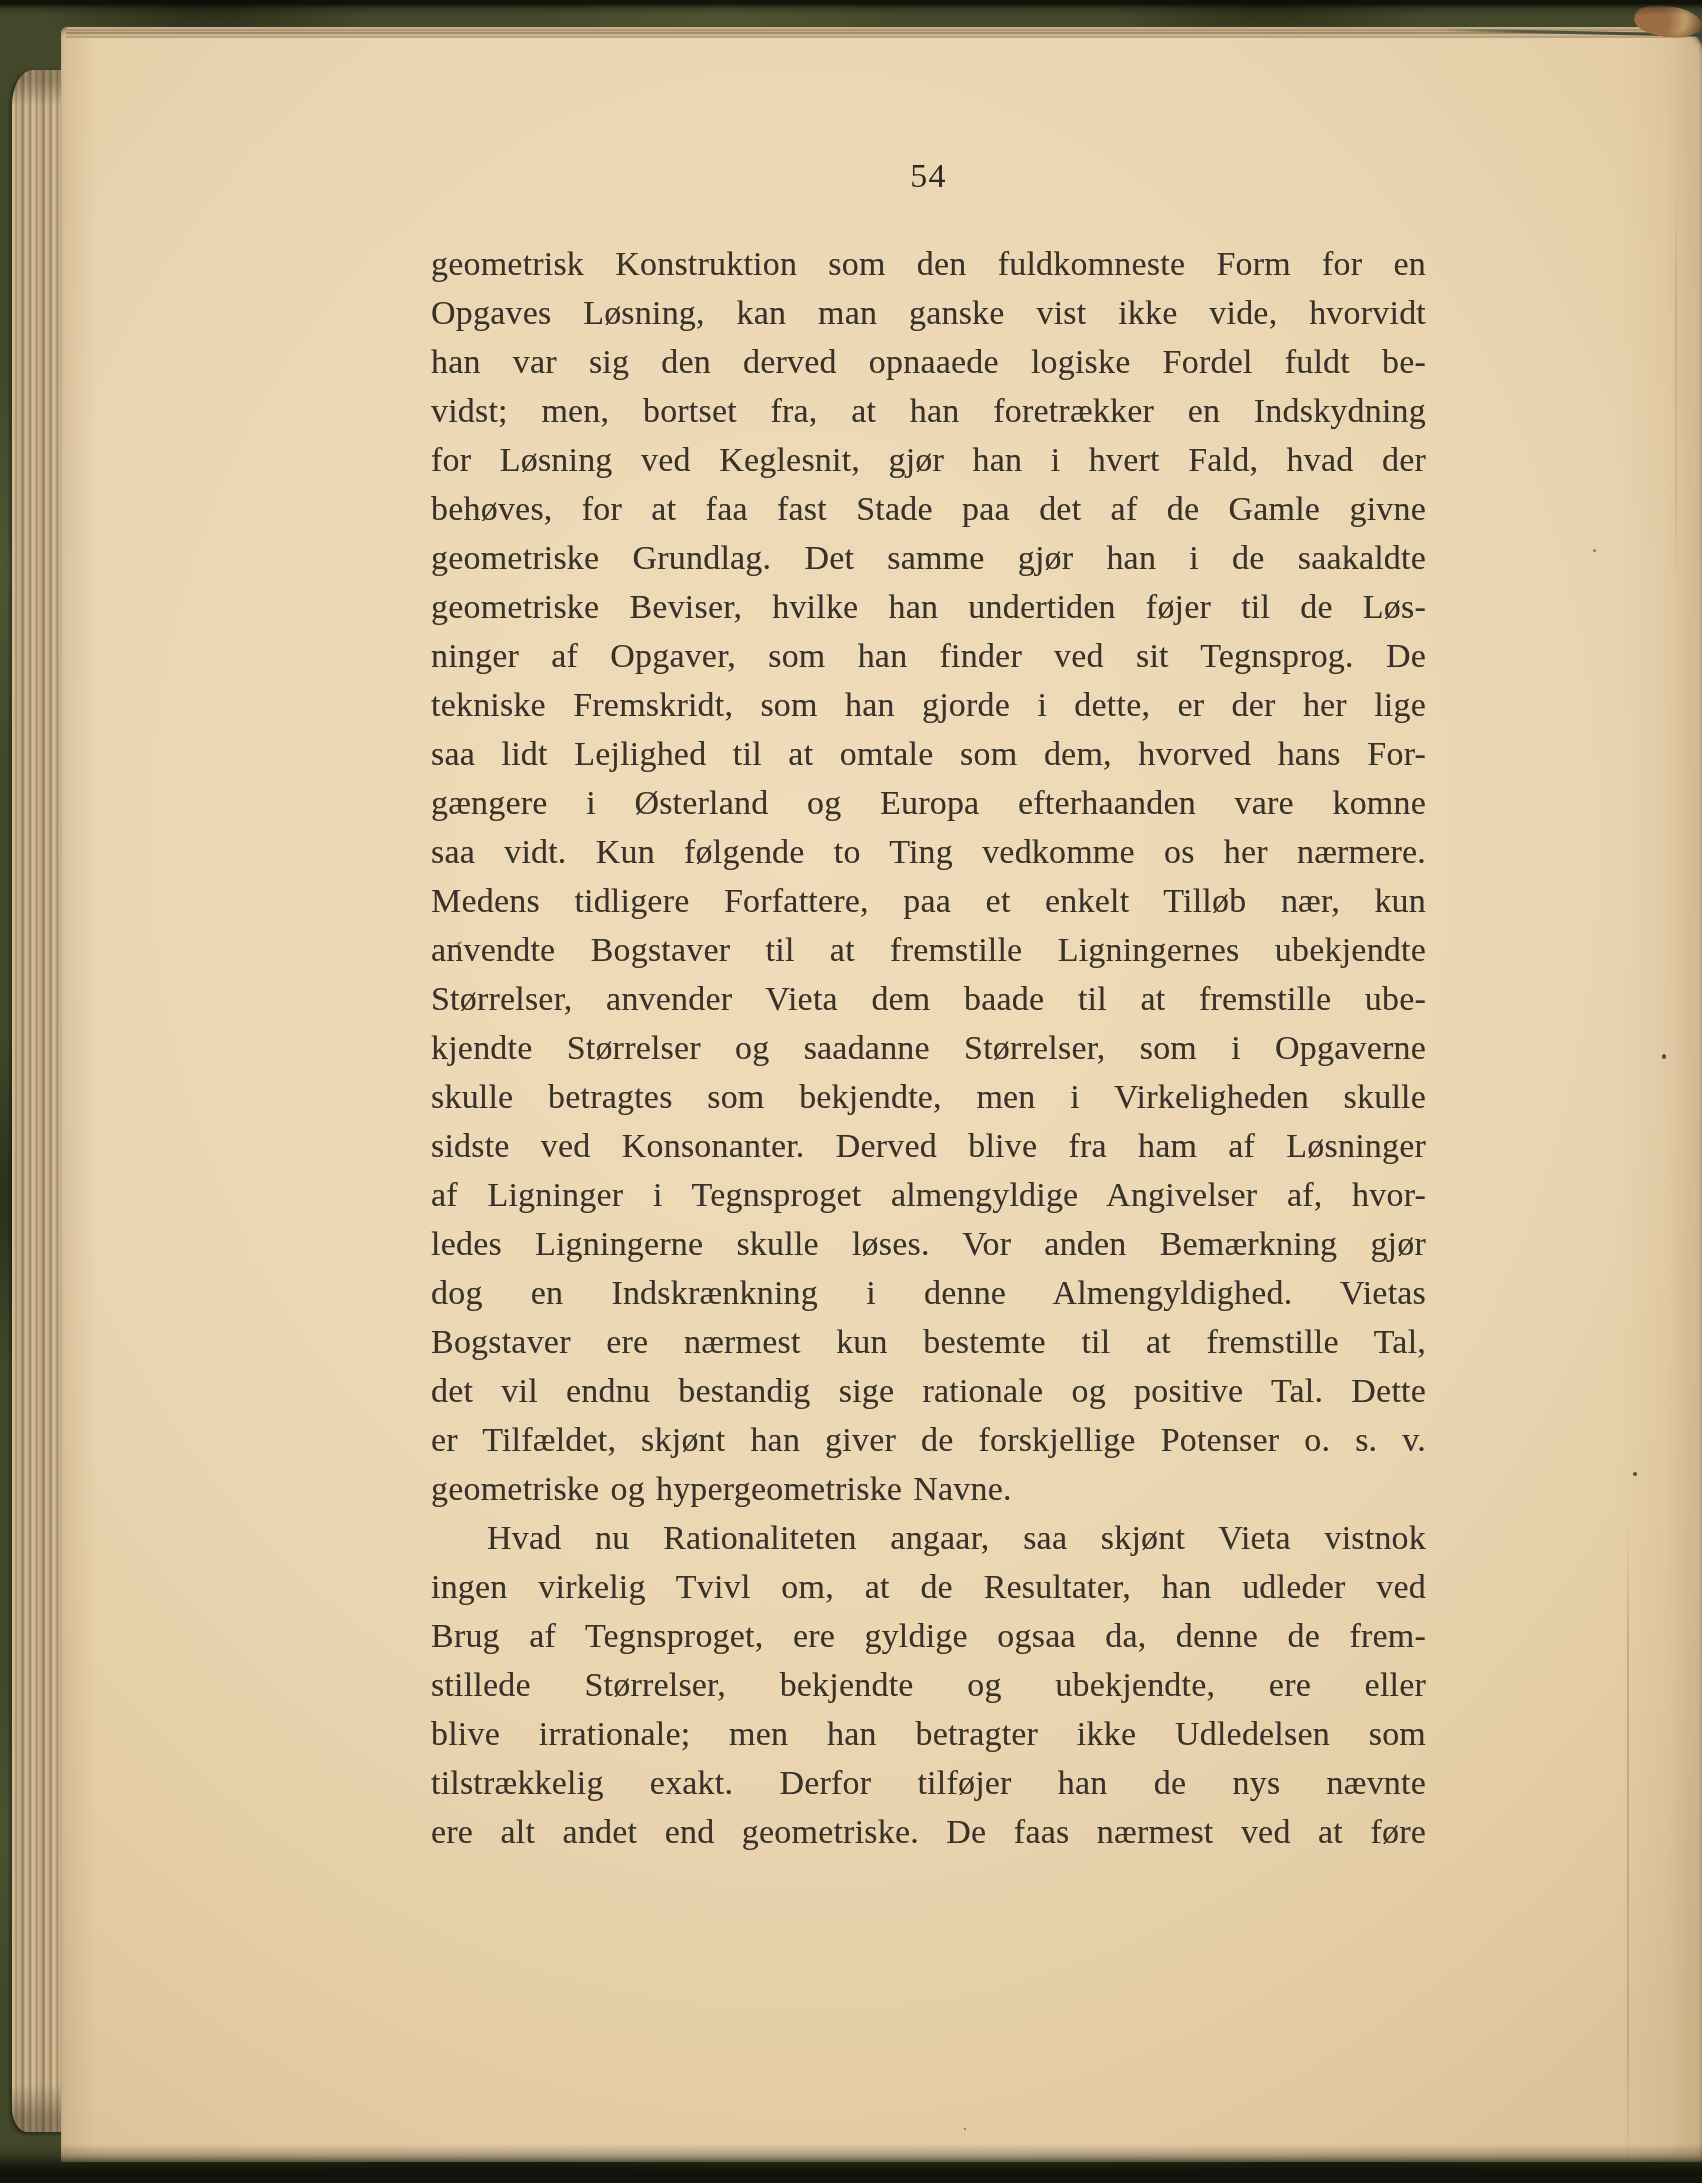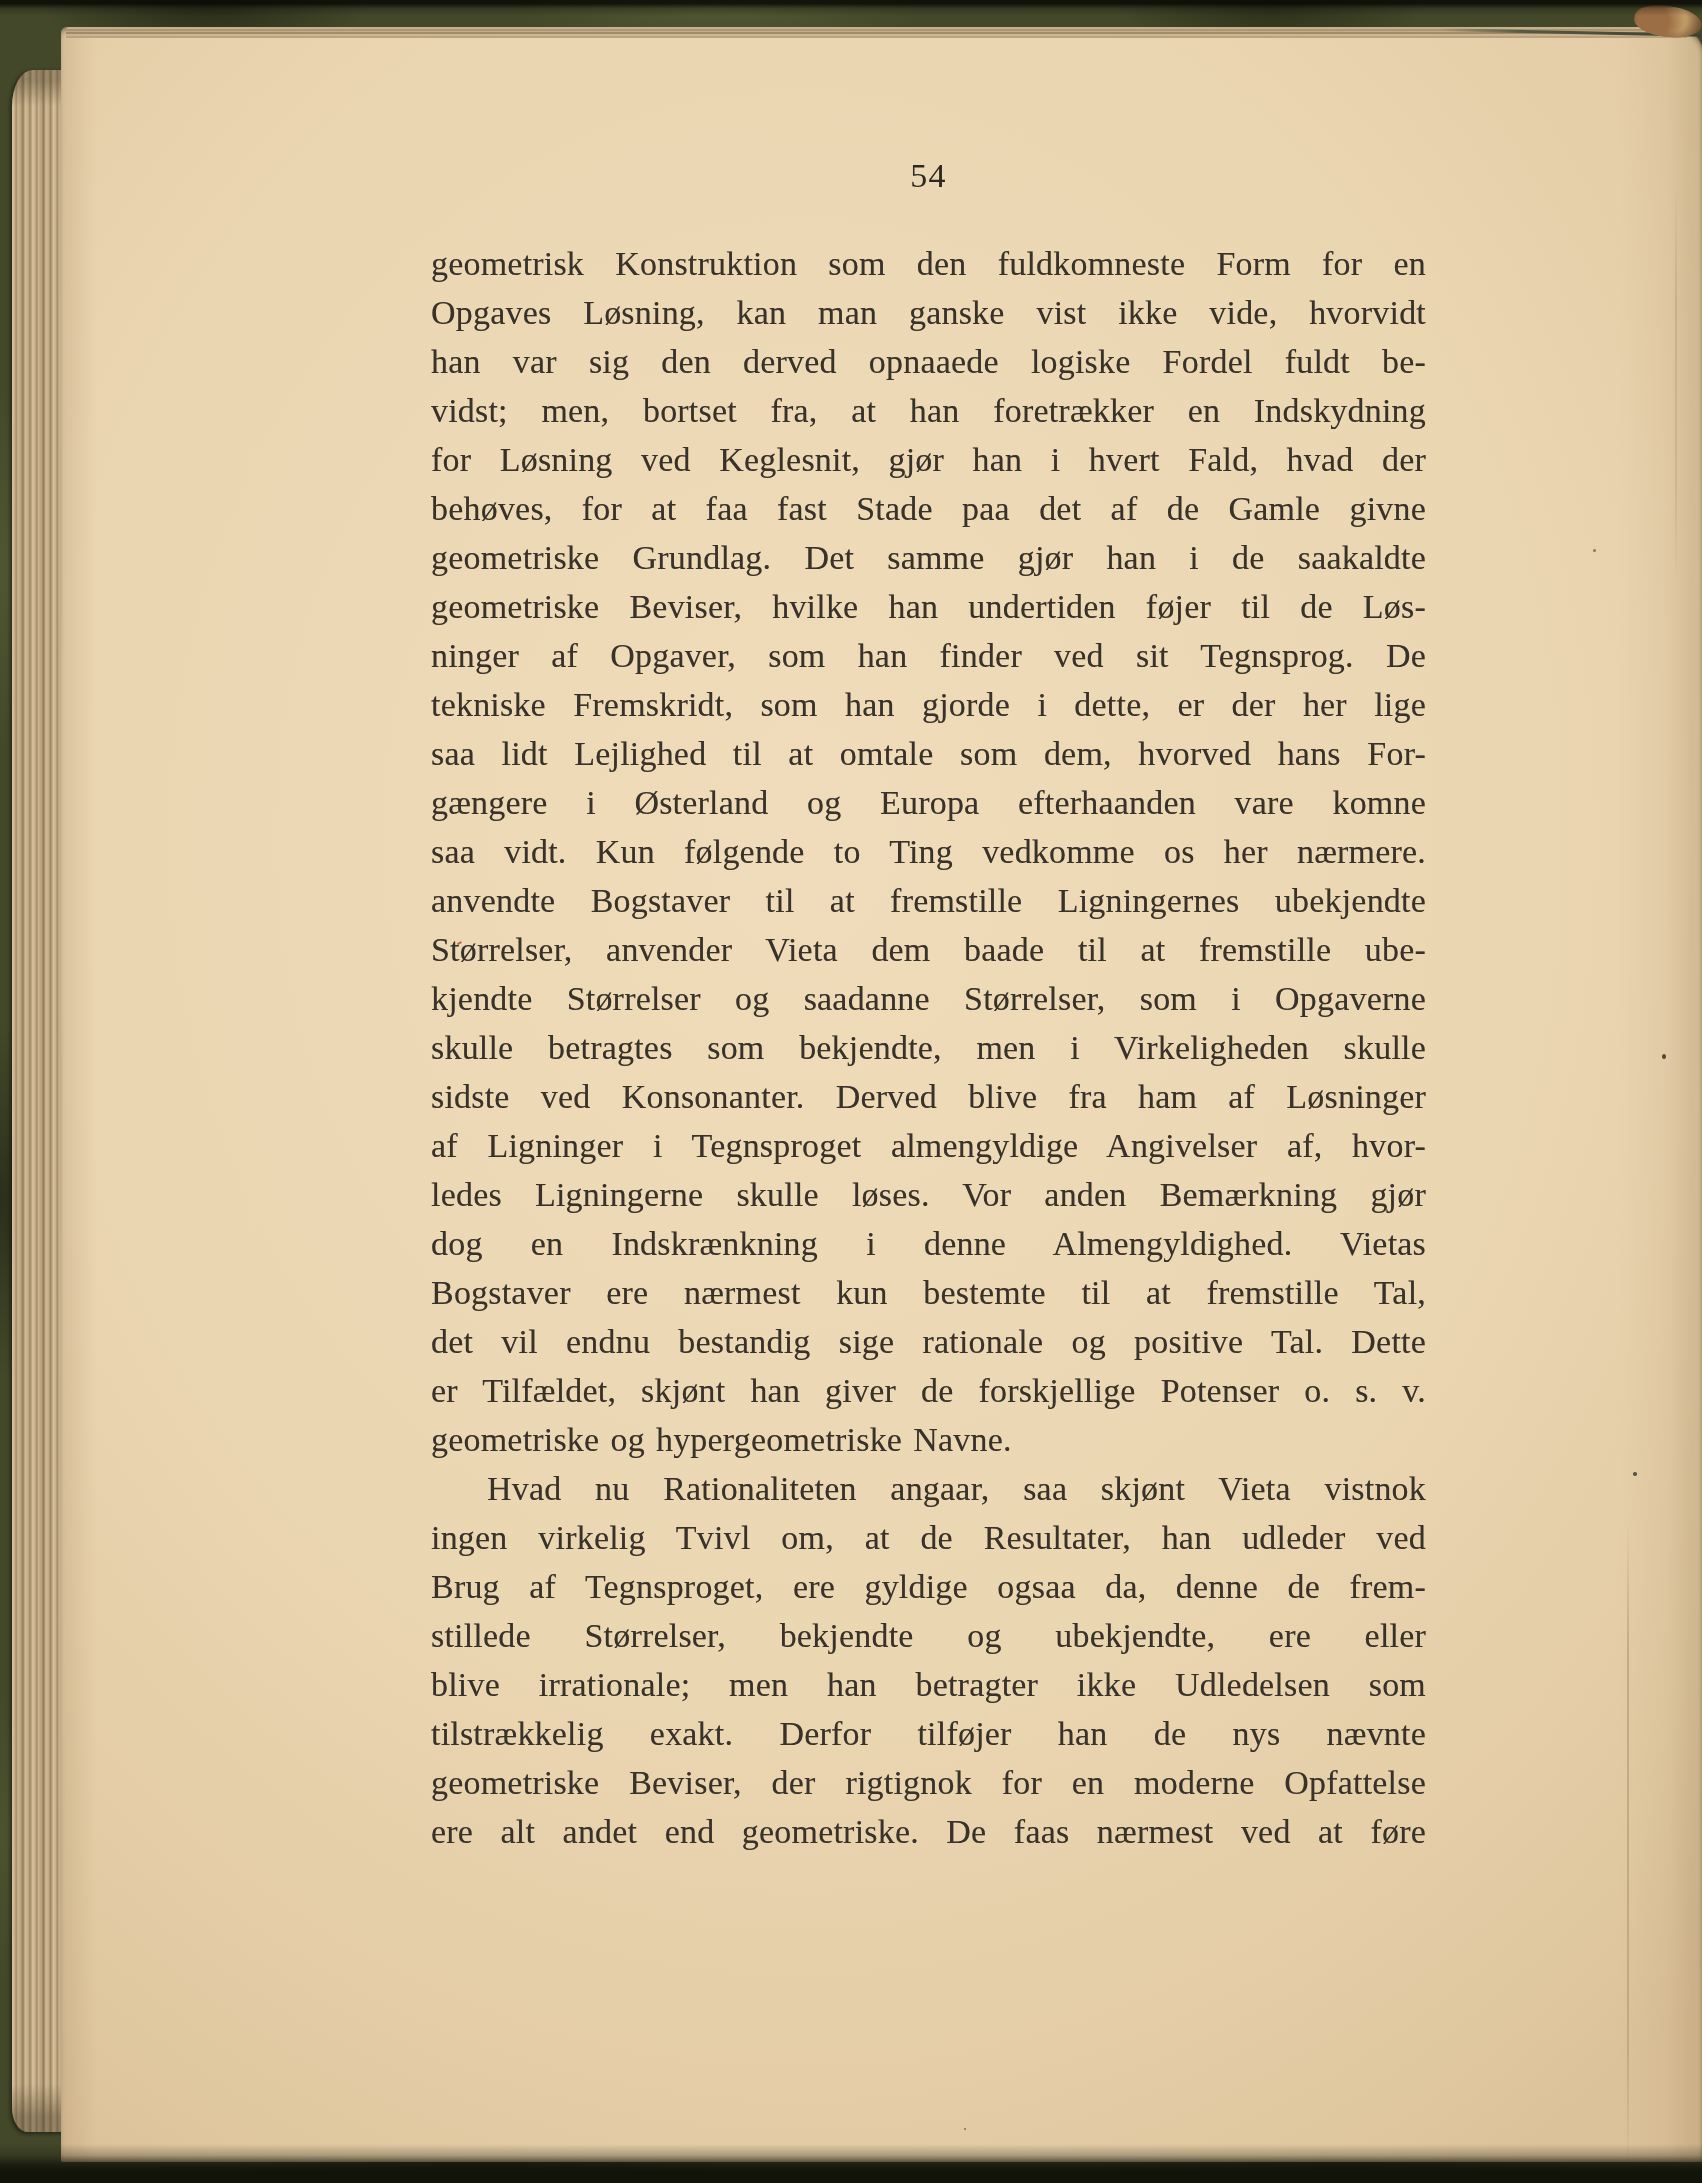--- a/index.html
+++ b/index.html
@@ -123,39 +123,39 @@
         <div class="line j">vidst; men, bortset fra, at han foretrækker en Indskydning</div>
         <div class="line j">for Løsning ved Keglesnit, gjør han i hvert Fald, hvad der</div>
         <div class="line j">behøves, for at faa fast Stade paa det af de Gamle givne</div>
         <div class="line j">geometriske Grundlag. Det samme gjør han i de saakaldte</div>
         <div class="line j">geometriske Beviser, hvilke han undertiden føjer til de Løs-</div>
         <div class="line j">ninger af Opgaver, som han finder ved sit Tegnsprog. De</div>
         <div class="line j">tekniske Fremskridt, som han gjorde i dette, er der her lige</div>
         <div class="line j">saa lidt Lejlighed til at omtale som dem, hvorved hans For-</div>
         <div class="line j">gængere i Østerland og Europa efterhaanden vare komne</div>
         <div class="line j">saa vidt. Kun følgende to Ting vedkomme os her nærmere.</div>
+        <div class="line j">Medens tidligere Forfattere, paa et enkelt Tilløb nær, kun</div>
         <div class="line j">anvendte Bogstaver til at fremstille Ligningernes ubekjendte</div>
         <div class="line j">Størrelser, anvender Vieta dem baade til at fremstille ube-</div>
         <div class="line j">kjendte Størrelser og saadanne Størrelser, som i Opgaverne</div>
         <div class="line j">skulle betragtes som bekjendte, men i Virkeligheden skulle</div>
         <div class="line j">sidste ved Konsonanter. Derved blive fra ham af Løsninger</div>
         <div class="line j">af Ligninger i Tegnsproget almengyldige Angivelser af, hvor-</div>
         <div class="line j">ledes Ligningerne skulle løses. Vor anden Bemærkning gjør</div>
         <div class="line j">dog en Indskrænkning i denne Almengyldighed. Vietas</div>
         <div class="line j">Bogstaver ere nærmest kun bestemte til at fremstille Tal,</div>
         <div class="line j">det vil endnu bestandig sige rationale og positive Tal. Dette</div>
         <div class="line j">er Tilfældet, skjønt han giver de forskjellige Potenser o. s. v.</div>
         <div class="line">geometriske og hypergeometriske Navne.</div>
         <div class="line j ind">Hvad nu Rationaliteten angaar, saa skjønt Vieta vistnok</div>
         <div class="line j">ingen virkelig Tvivl om, at de Resultater, han udleder ved</div>
         <div class="line j">Brug af Tegnsproget, ere gyldige ogsaa da, denne de frem-</div>
         <div class="line j">stillede Størrelser, bekjendte og ubekjendte, ere eller</div>
         <div class="line j">blive irrationale; men han betragter ikke Udledelsen som</div>
         <div class="line j">tilstrækkelig exakt. Derfor tilføjer han de nys nævnte</div>
-        <div class="line j">geometriske Beviser, der rigtignok for en moderne Opfattelse</div>
         <div class="line j">ere alt andet end geometriske. De faas nærmest ved at føre</div>
       </div>
 
     <div class="crease-right"></div>
     <div class="crease-right-short"></div>
     <div class="speck s1"></div>
     <div class="speck s2"></div>
     <div class="speck s3"></div>
     <div class="speck s4"></div>
     <div class="speck s5"></div>

